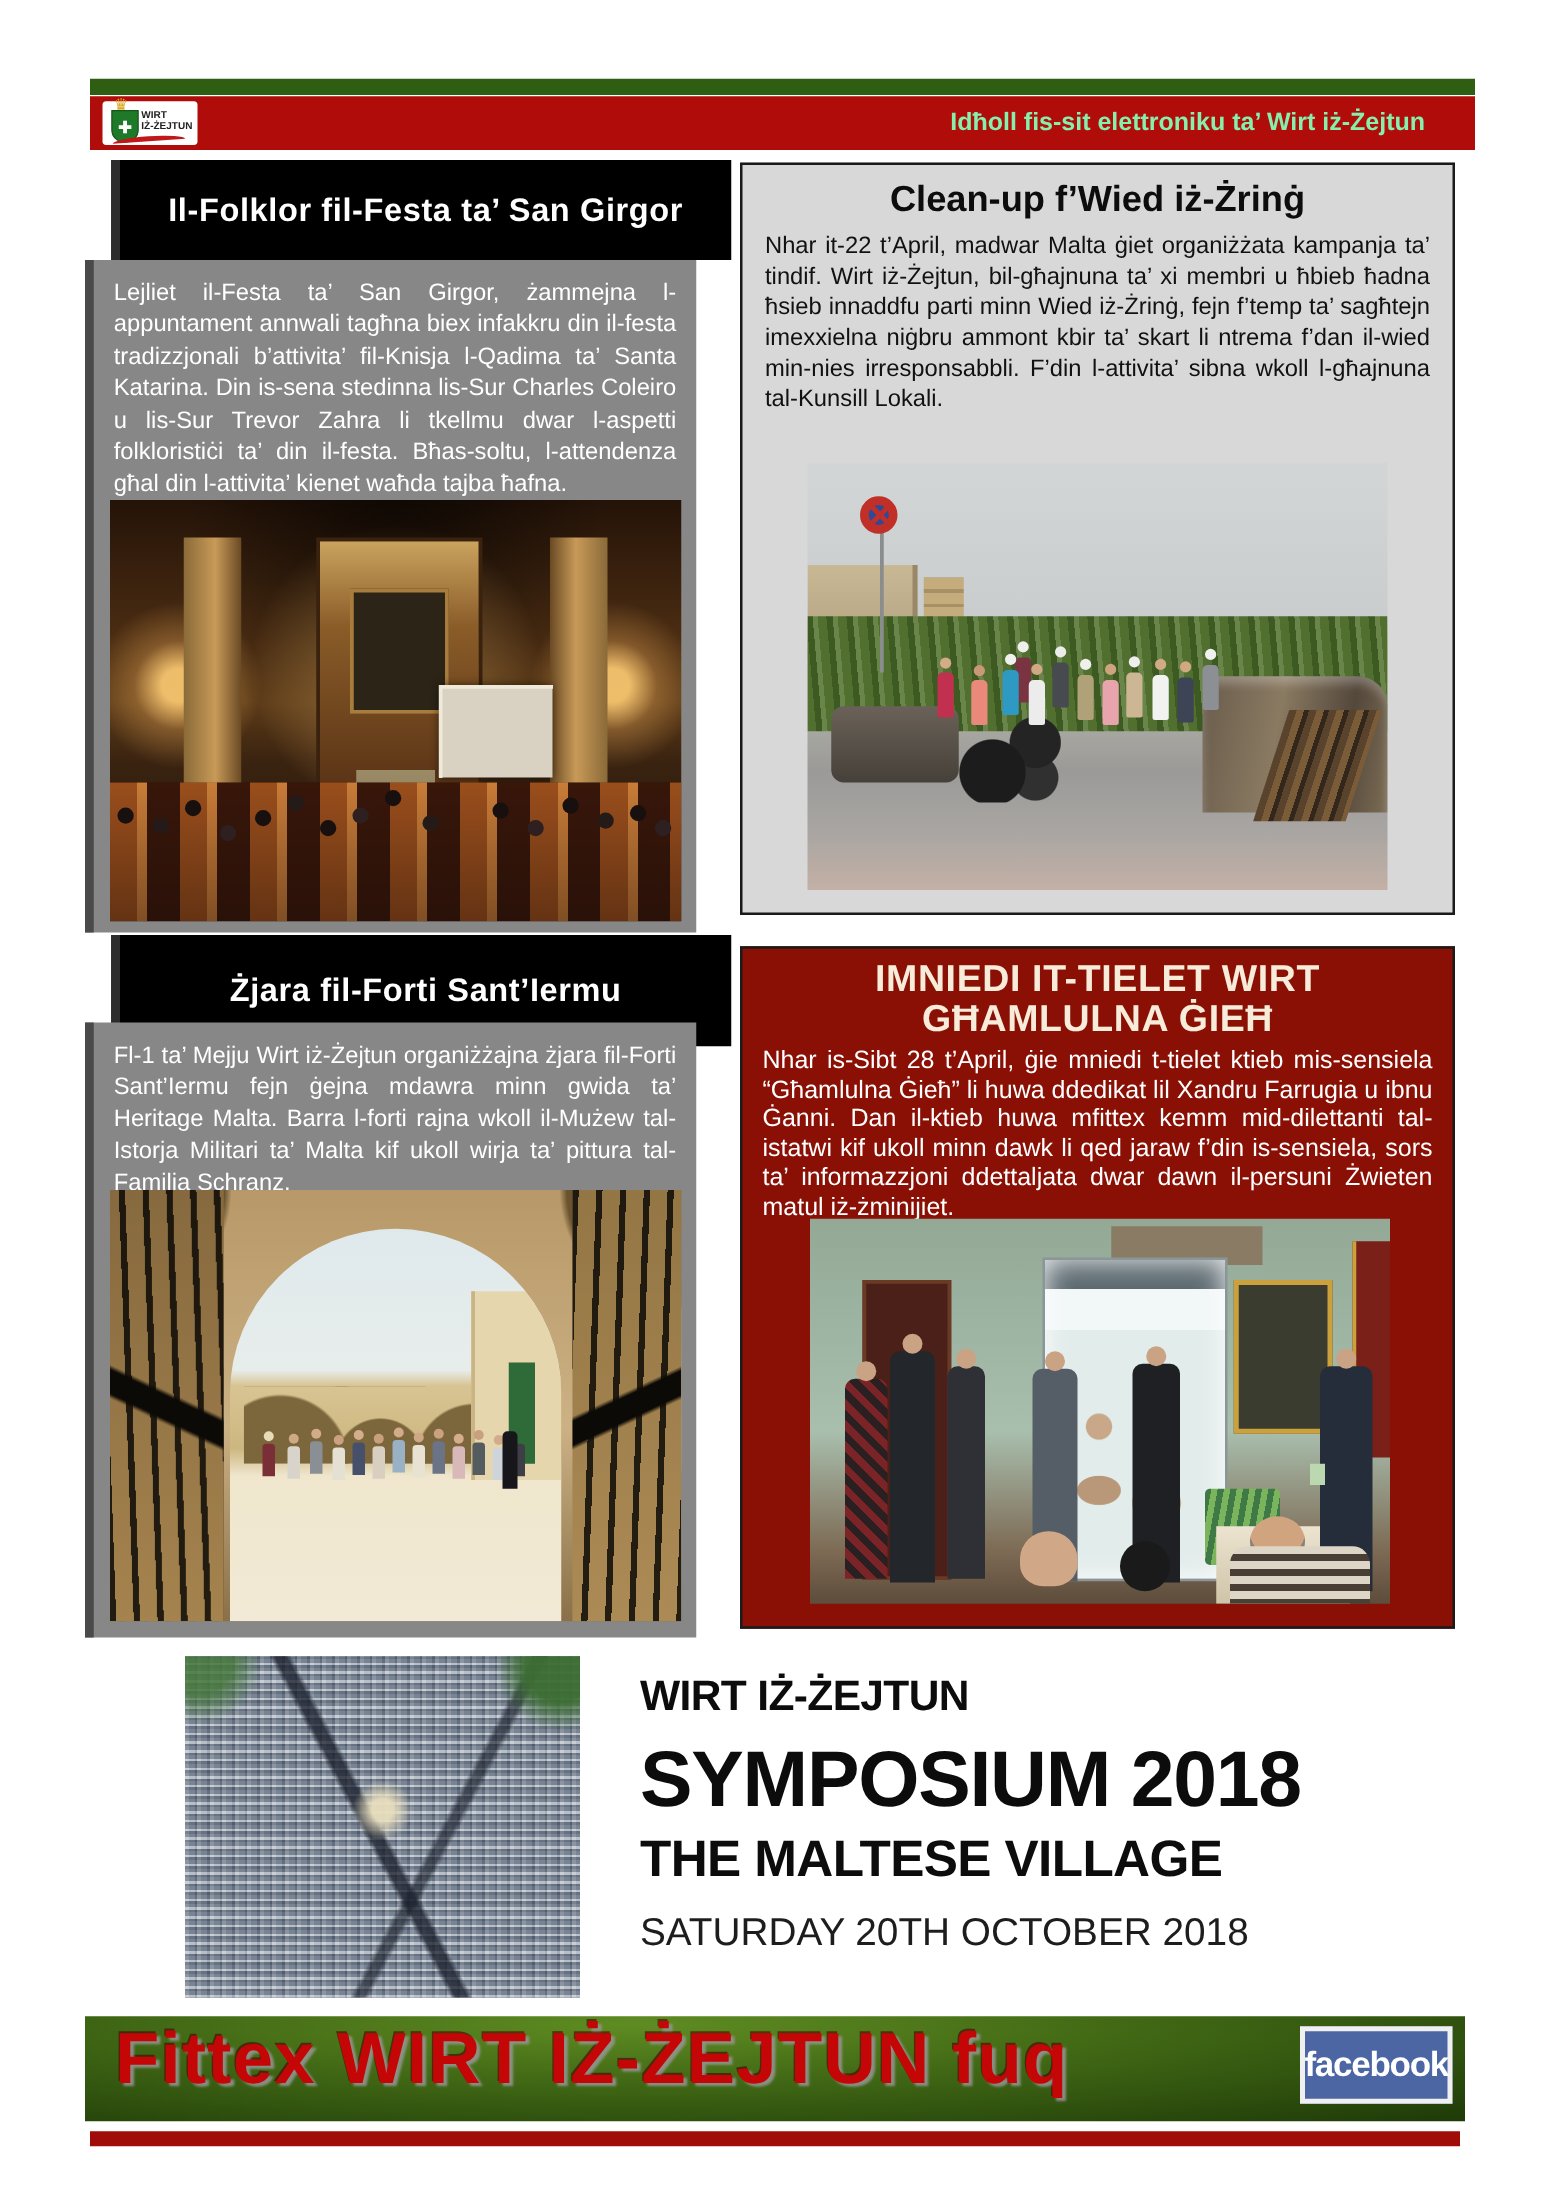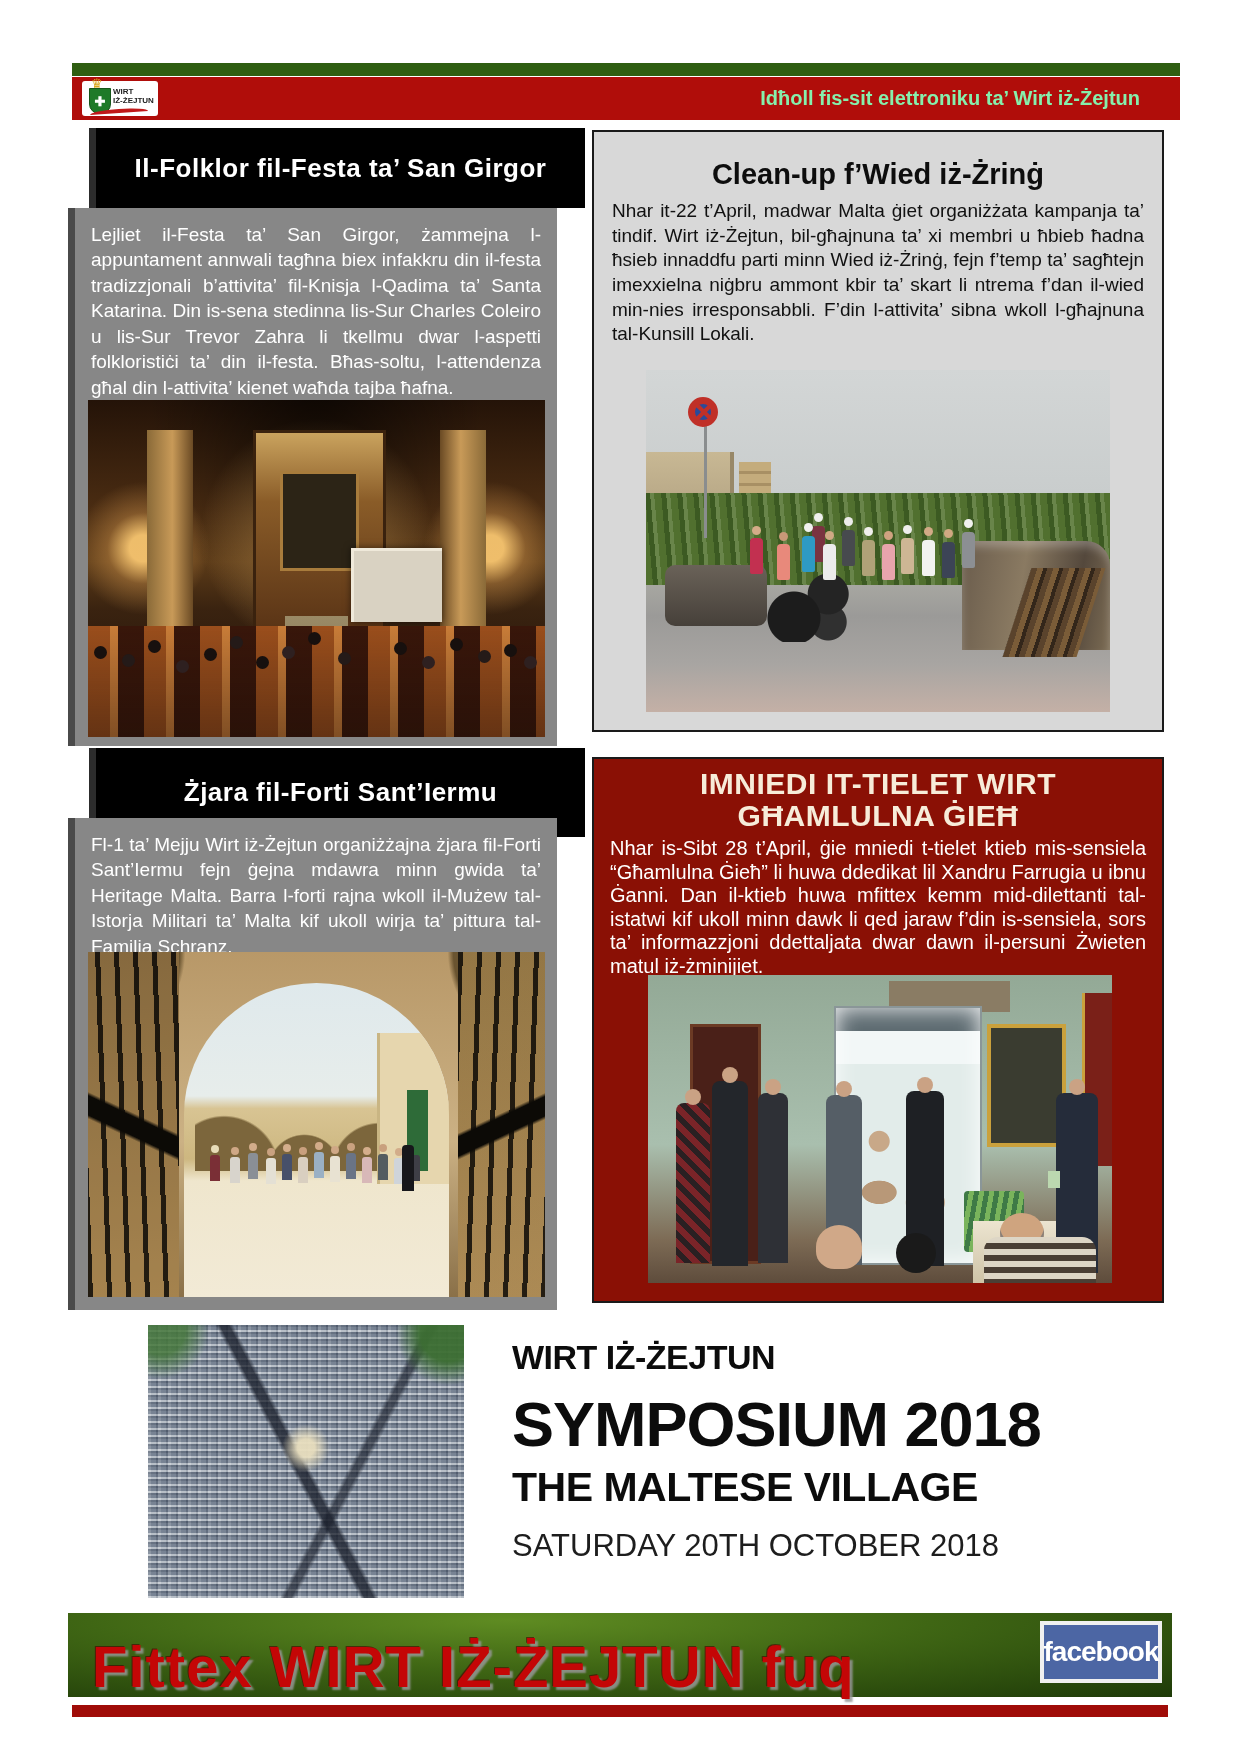--- a/index.html
+++ b/index.html
@@ -26,21 +26,21 @@
   .dark-header{position:absolute;left:68px;width:489px;background:#000000;border-left:7px solid #2c2c2c;
                display:flex;align-items:center;justify-content:center;margin-left:21px;}
   .dark-header .t{color:#ffffff;font-size:26px;font-weight:bold;letter-spacing:.5px;}
   .gray-body{position:absolute;left:68px;width:489px;background:#878787;border-left:7px solid #4a4a4a;
              box-sizing:border-box;padding:14px 16px;color:#ffffff;font-size:19px;line-height:1.34;
              text-align:justify;}
 
   
   .light-box{position:absolute;left:592px;width:572px;background:#d8d8d8;border:2px solid #1a1a1a;
              box-sizing:border-box;color:#111;}
-  .light-box .title{margin-top:26px;text-align:center;font-size:29px;font-weight:bold;color:#0d0d0d;}
+  .light-box .title{margin-top:12px;text-align:center;font-size:29px;font-weight:bold;color:#0d0d0d;}
   .light-box .body{padding:8px 18px 0 18px;font-size:19px;line-height:1.3;text-align:justify;}
   .maroon-box{position:absolute;left:592px;width:572px;background:#8a1005;border:2px solid #1a1a1a;
               box-sizing:border-box;color:#ffffff;}
   .maroon-box .title{margin-top:9px;text-align:center;font-size:30px;font-weight:bold;color:#f7ecd9;
                      line-height:1.05;letter-spacing:.5px;}
   .maroon-box .body{padding:6px 16px 0 16px;font-size:20px;line-height:1.18;text-align:justify;}
 
   
   .photo{position:absolute;overflow:hidden;}
 
@@ -181,21 +181,21 @@
   .symp{position:absolute;color:#0c0c0c;white-space:nowrap;}
   .symp-org{left:512px;top:1338px;font-size:34px;font-weight:bold;letter-spacing:-.5px;}
   .symp-title{left:512px;top:1388px;font-size:63px;font-weight:bold;letter-spacing:-1px;}
   .symp-sub{left:512px;top:1464px;font-size:41px;font-weight:bold;letter-spacing:-.5px;}
   .symp-date{left:512px;top:1528px;font-size:31px;font-weight:normal;color:#1d1d1d;}
 
   
   .footer-green{position:absolute;left:68px;top:1613px;width:1104px;height:84px;
     background:radial-gradient(ellipse at 40% 8%, #5f8c22 0%, #3f6614 45%, #1e3a08 100%);}
   .footer-cta{position:absolute;left:24px;top:0px;font-size:58px;font-weight:bold;color:#c40606;
-    letter-spacing:1px;text-shadow:3px 3px 2px rgba(150,150,150,.85), -1px -1px 0 rgba(70,0,0,.6);white-space:nowrap;margin-top:20px;}
+    letter-spacing:1px;text-shadow:3px 3px 2px rgba(150,150,150,.85), -1px -1px 0 rgba(70,0,0,.6);white-space:nowrap;}
   .fb-badge{position:absolute;right:10px;top:8px;width:122px;height:62px;background:#4c66a4;
     border:4px solid #f0f0f0;box-sizing:border-box;display:flex;align-items:center;justify-content:center;}
   .fb-badge .t{color:#ffffff;font-size:28px;font-weight:bold;letter-spacing:-1px;}
   .bottom-red{position:absolute;left:72px;top:1705px;width:1096px;height:12px;background:#a00c08;}
 </style>
 </head>
 <body>
 
 <div class="page">
 

